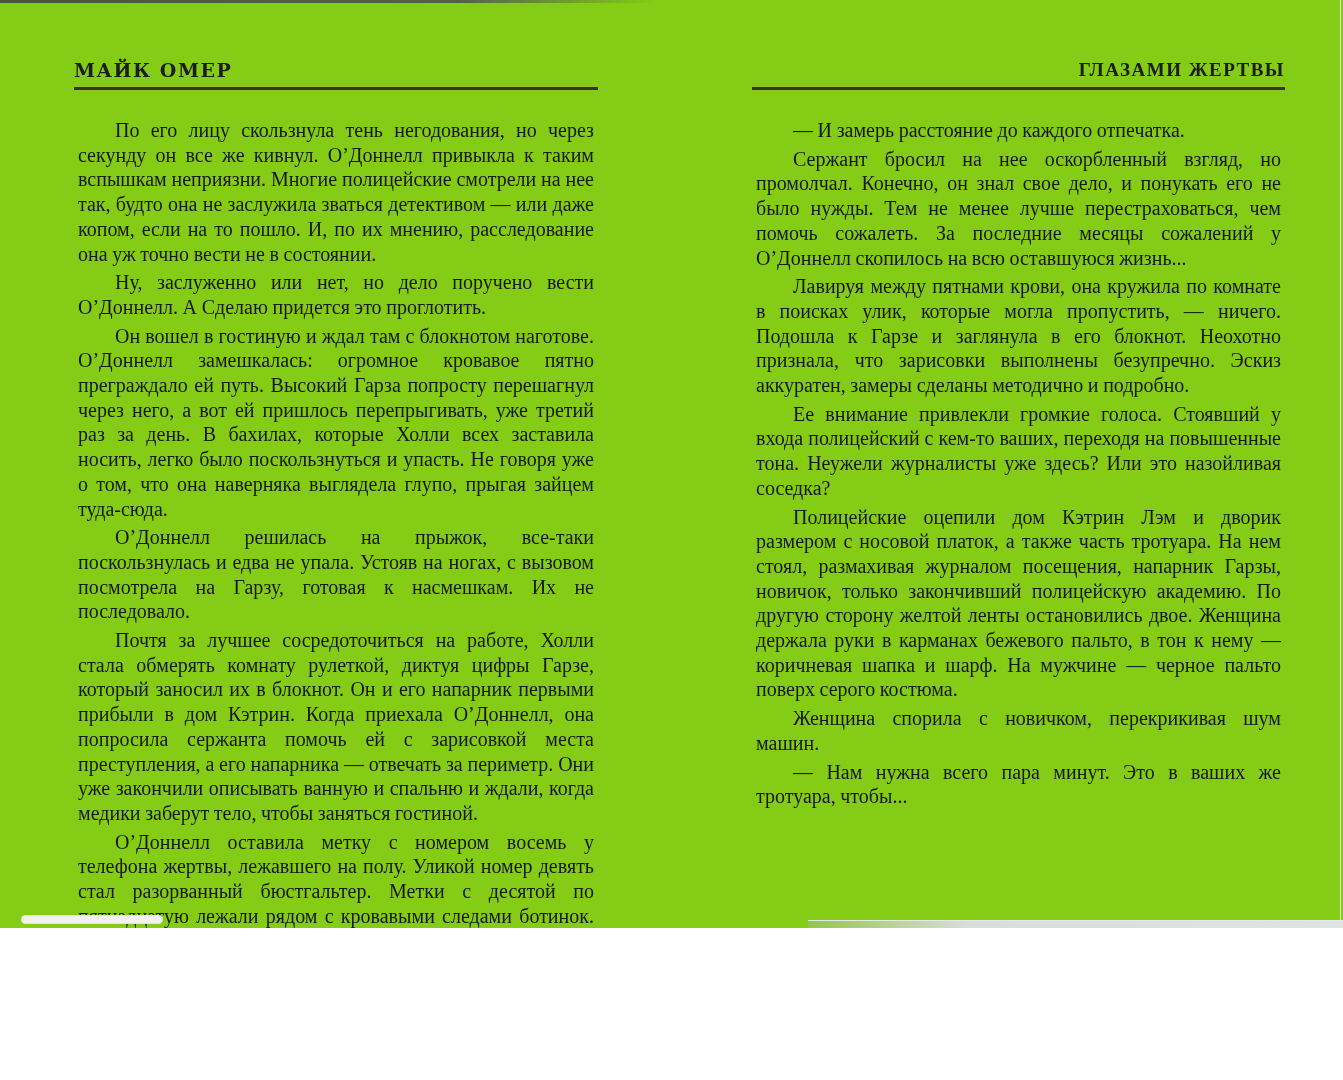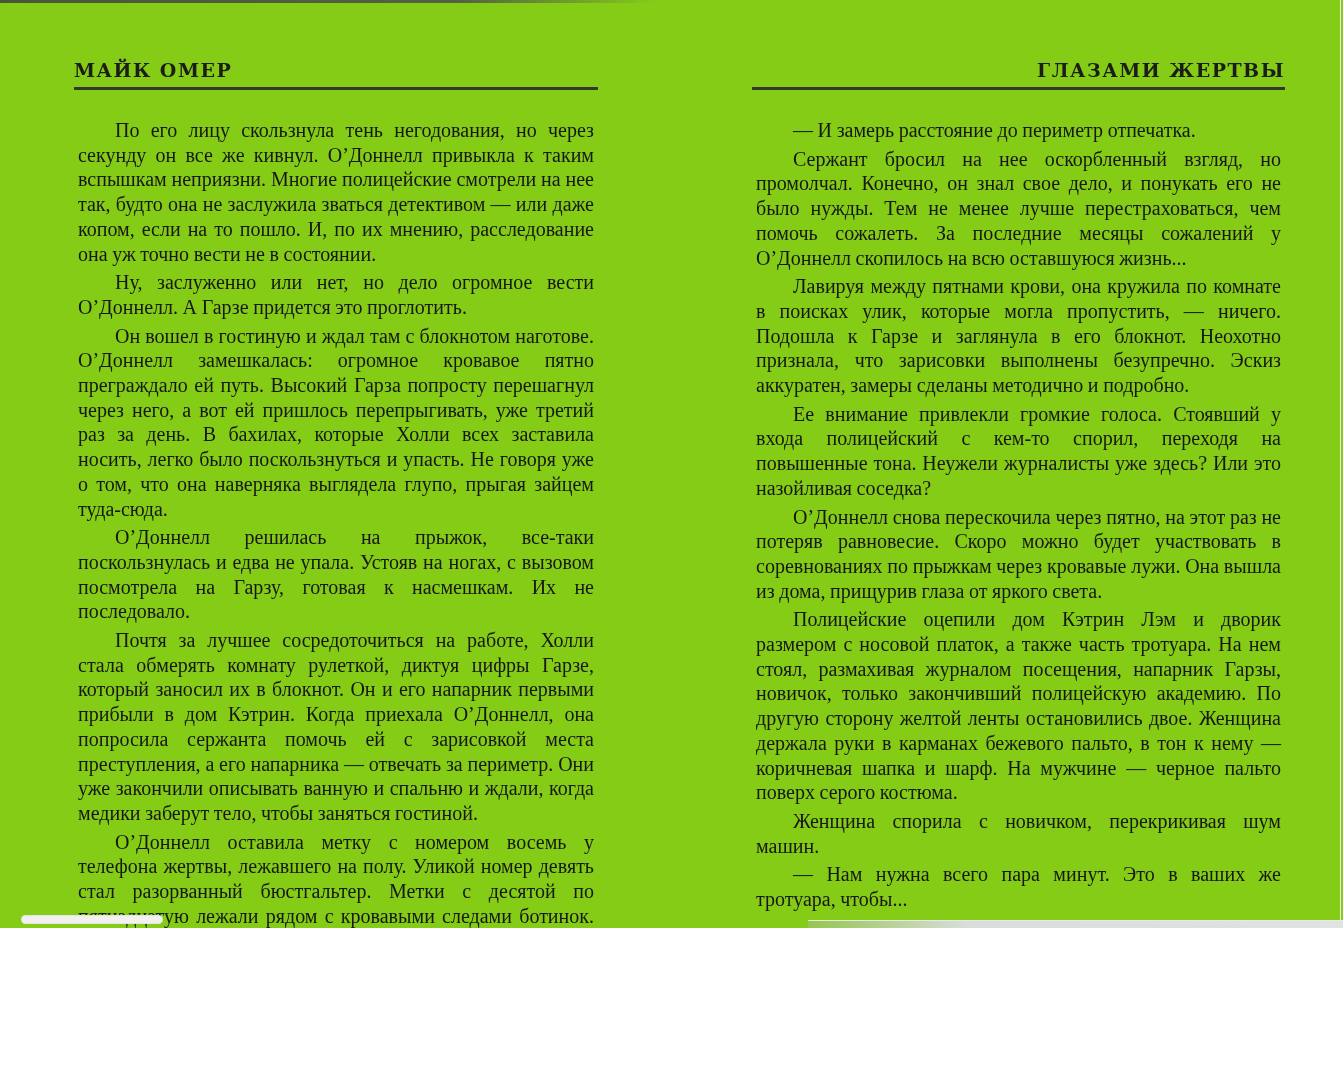--- a/index.html
+++ b/index.html
@@ -57,21 +57,21 @@
   .running-head {
     font-family: "DejaVu Serif", "Liberation Serif", serif;
     font-weight: bold;
     font-size: 19px;
     line-height: 24px;
     letter-spacing: 1.5px;
     color: #1c1c1a;
     padding-bottom: 5px;
     border-bottom: 3px solid #34352f;
   }
-  .running-head.align-right { text-align: right; }
+  .running-head.align-right { text-align: right; font-family: Liberation Serif, serif; }
 
   .page-body {
     margin-top: 28px;
   }
   .para {
     margin: 4px;
     font-size: 20px;
     line-height: 24.7px;
     text-align: justify;
     text-indent: 37px;
@@ -94,37 +94,36 @@
 
 <div class="spread">
 
   <div class="scan-edge-top"></div>
   <div class="scan-edge-right"></div>
 
   <section class="page left">
     <div class="running-head">МАЙК ОМЕР</div>
     <div class="page-body">
         <p class="para">По его лицу скользнула тень негодования, но через секунду он все же кивнул. О’Доннелл привыкла к таким вспышкам неприязни. Многие полицейские смотрели на нее так, будто она не заслужила зваться детективом — или даже копом, если на то пошло. И, по их мнению, расследование она уж точно вести не в состоянии.</p>
-        <p class="para">Ну, заслуженно или нет, но дело огромное вести О’Доннелл. А Гарзе придется это проглотить.</p>
+        <p class="para">Ну, заслуженно или нет, но дело поручено вести О’Доннелл. А Сделаю придется это проглотить.</p>
         <p class="para">Он вошел в гостиную и ждал там с блокнотом наготове. О’Доннелл замешкалась: огромное кровавое пятно преграждало ей путь. Высокий Гарза попросту перешагнул через него, а вот ей пришлось перепрыгивать, уже третий раз за день. В бахилах, которые Холли всех заставила носить, легко было поскользнуться и упасть. Не говоря уже о том, что она наверняка выглядела глупо, прыгая зайцем туда-сюда.</p>
         <p class="para">О’Доннелл решилась на прыжок, все-таки поскользнулась и едва не упала. Устояв на ногах, с вызовом посмотрела на Гарзу, готовая к насмешкам. Их не последовало.</p>
         <p class="para">Почтя за лучшее сосредоточиться на работе, Холли стала обмерять комнату рулеткой, диктуя цифры Гарзе, который заносил их в блокнот. Он и его напарник первыми прибыли в дом Кэтрин. Когда приехала О’Доннелл, она попросила сержанта помочь ей с зарисовкой места преступления, а его напарника — отвечать за периметр. Они уже закончили описывать ванную и спальню и ждали, когда медики заберут тело, чтобы заняться гостиной.</p>
         <p class="para">О’Доннелл оставила метку с номером восемь у телефона жертвы, лежавшего на полу. Уликой номер девять стал разорванный бюстгальтер. Метки с десятой по пятнадцатую лежали рядом с кровавыми следами ботинок. Одно из своих первых дел О’Доннелл чуть не провалила только потому, что присвоила один номер трем отпечаткам. Как следствие — путаница в фотографиях. Больше такого не повторится.</p>
       </div>
     <div class="page-number">10</div>
   </section>
 
   <section class="page right">
     <div class="running-head align-right">ГЛАЗАМИ ЖЕРТВЫ</div>
     <div class="page-body">
-        <p class="para">— И замерь расстояние до периметр отпечатка.</p>
+        <p class="para">— И замерь расстояние до каждого отпечатка.</p>
         <p class="para">Сержант бросил на нее оскорбленный взгляд, но промолчал. Конечно, он знал свое дело, и понукать его не было нужды. Тем не менее лучше перестраховаться, чем помочь сожалеть. За последние месяцы сожалений у О’Доннелл скопилось на всю оставшуюся жизнь...</p>
         <p class="para">Лавируя между пятнами крови, она кружила по комнате в поисках улик, которые могла пропустить, — ничего. Подошла к Гарзе и заглянула в его блокнот. Неохотно признала, что зарисовки выполнены безупречно. Эскиз аккуратен, замеры сделаны методично и подробно.</p>
-        <p class="para">Ее внимание привлекли громкие голоса. Стоявший у входа полицейский с кем-то спорил, переходя на повышенные тона. Неужели журналисты уже здесь? Или это назойливая соседка?</p>
-        <p class="para">О’Доннелл снова перескочила через пятно, на этот раз не потеряв равновесие. Скоро можно будет участвовать в соревнованиях по прыжкам через кровавые лужи. Она вышла из дома, прищурив глаза от яркого света.</p>
+        <p class="para">Ее внимание привлекли громкие голоса. Стоявший у входа полицейский с кем-то ваших, переходя на повышенные тона. Неужели журналисты уже здесь? Или это назойливая соседка?</p>
         <p class="para">Полицейские оцепили дом Кэтрин Лэм и дворик размером с носовой платок, а также часть тротуара. На нем стоял, размахивая журналом посещения, напарник Гарзы, новичок, только закончивший полицейскую академию. По другую сторону желтой ленты остановились двое. Женщина держала руки в карманах бежевого пальто, в тон к нему — коричневая шапка и шарф. На мужчине — черное пальто поверх серого костюма.</p>
         <p class="para">Женщина спорила с новичком, перекрикивая шум машин.</p>
         <p class="para">— Нам нужна всего пара минут. Это в ваших же тротуара, чтобы...</p>
       </div>
     <div class="page-number">11</div>
   </section>
 
   <div class="scan-smudge-bottom-left"></div>
   <div class="scan-edge-bottom-right"></div>
 

